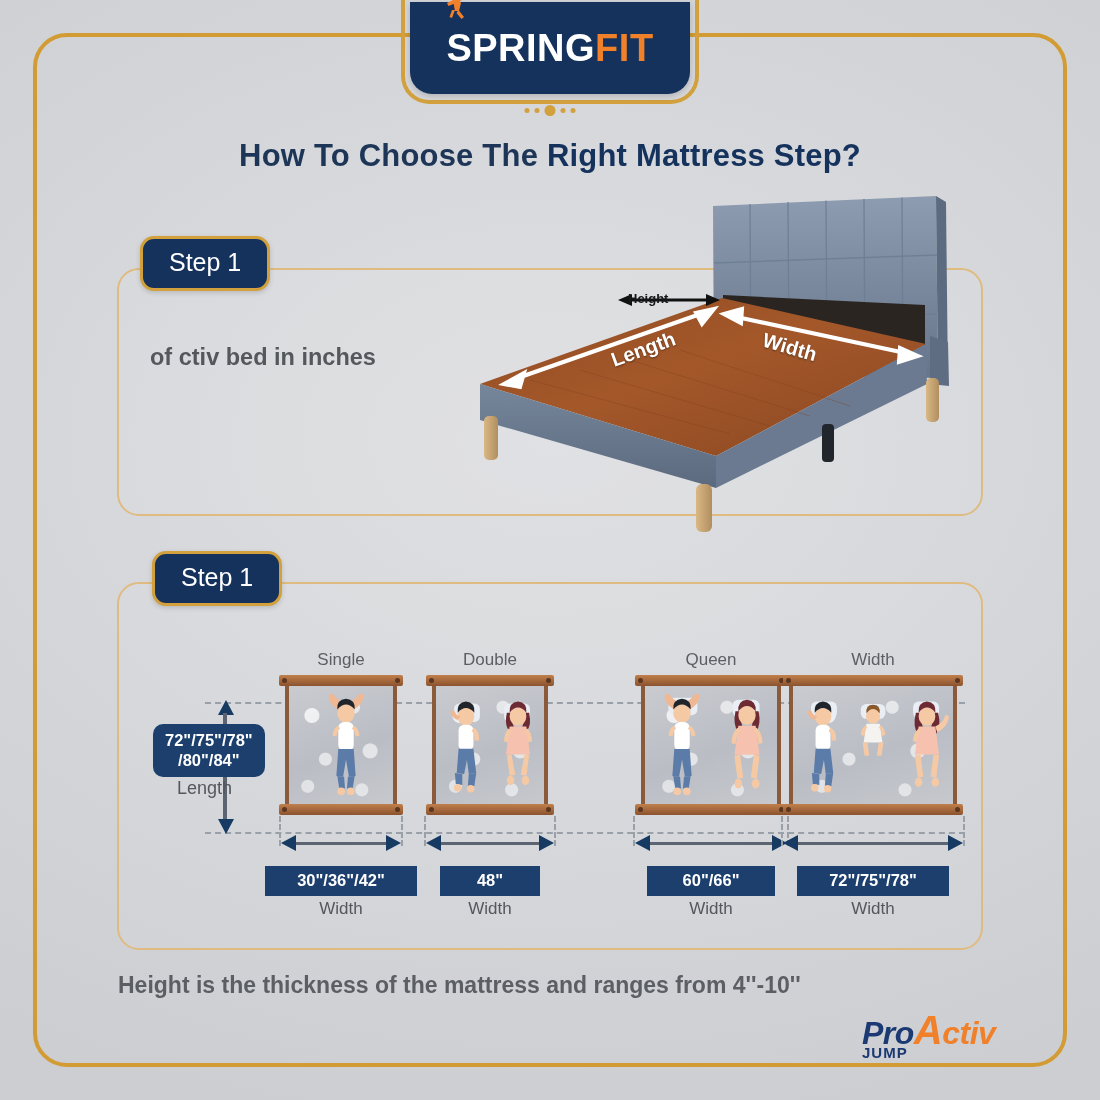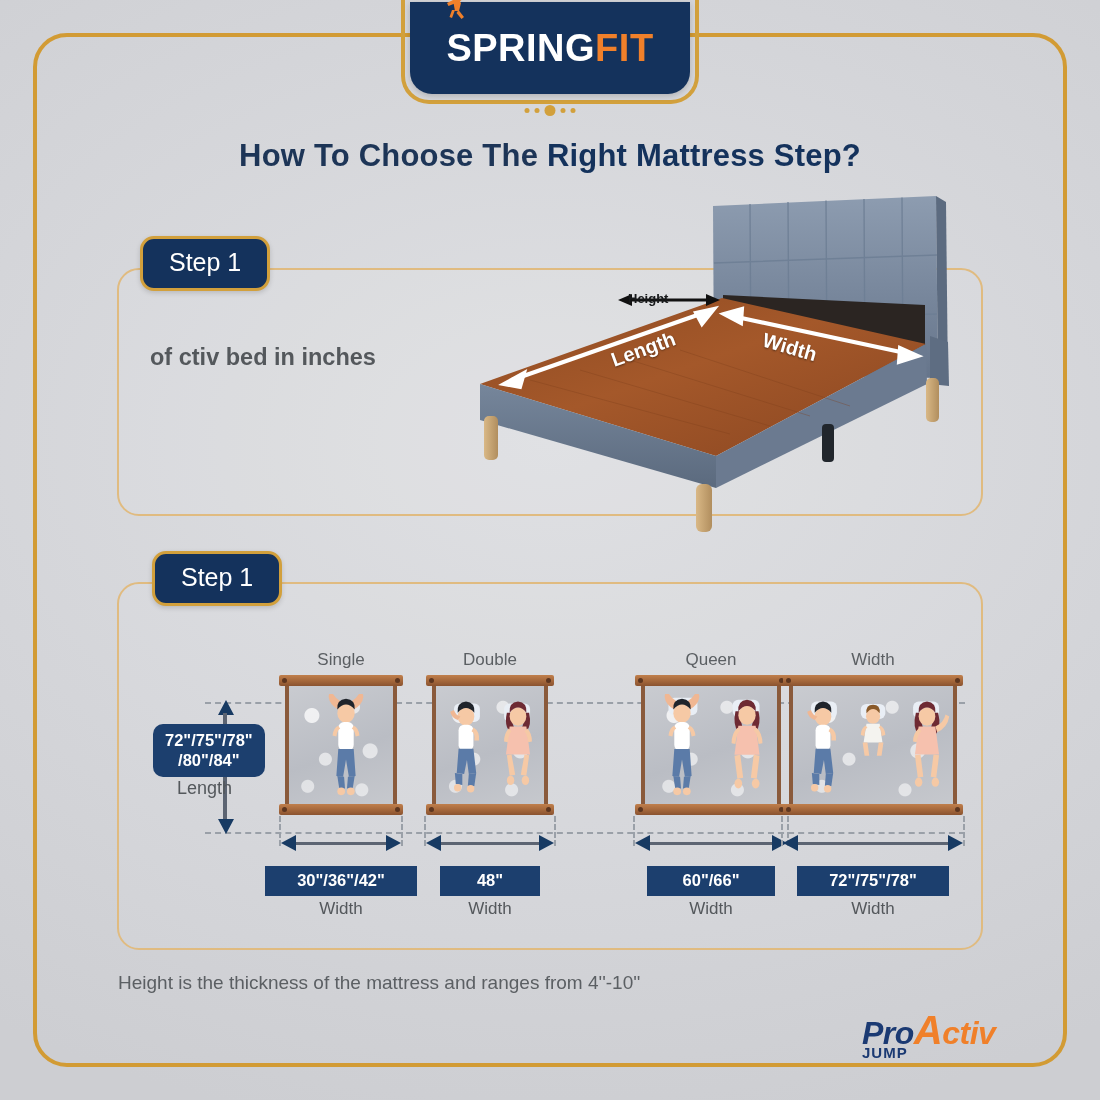--- a/index.html
+++ b/index.html
@@ -254,21 +254,21 @@
     white-space: nowrap;
   }
   .len-caption {
     position: absolute; left: 20px; top: 92px;
     color: #54585c; font-size: 18px;
   }
 
   
   .footer-note {
     position: absolute; left: 118px; top: 972px;
-    color: #5b5f63; font-size: 19px; font-weight: normal;
+    color: #5b5f63; font-size: 23px; font-weight: bold;
     white-space: nowrap;
   }
   .proactiv {
     position: absolute; left: 862px; top: 1008px;
     font-size: 0;
   }
   .pa-main {
     font-size: 32px; font-weight: bold; font-style: italic;
     letter-spacing: -.5px;
   }

